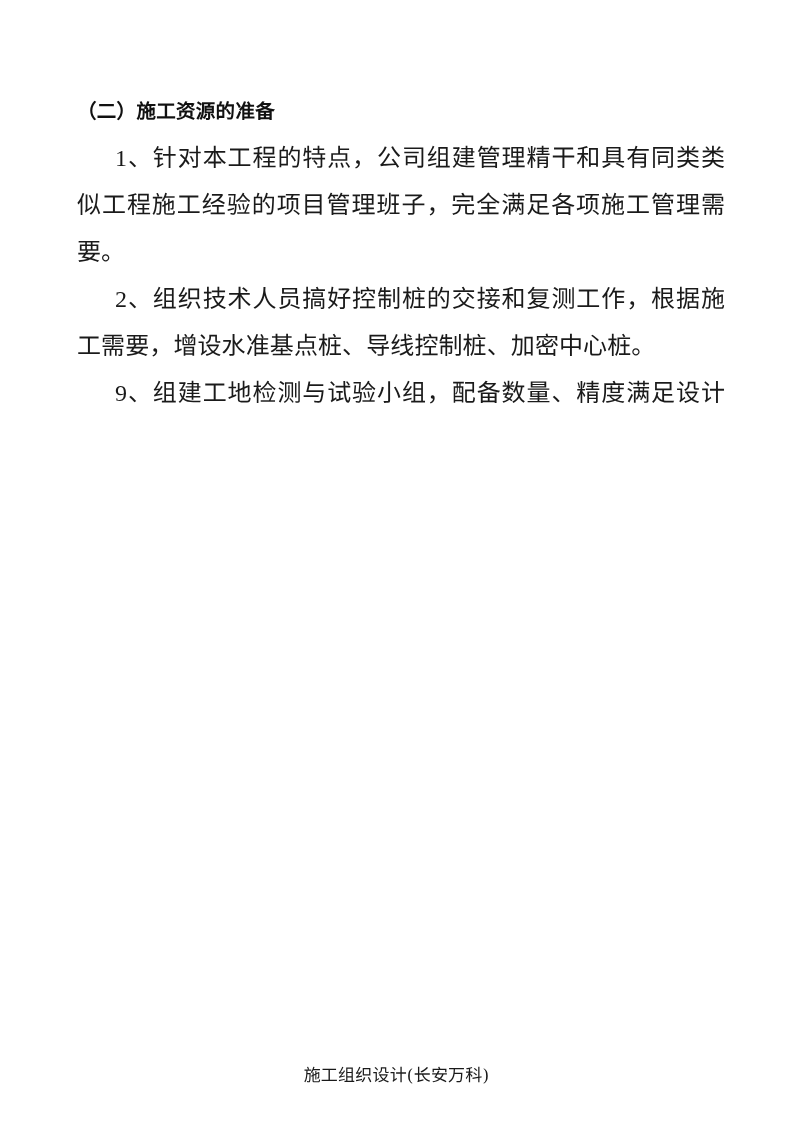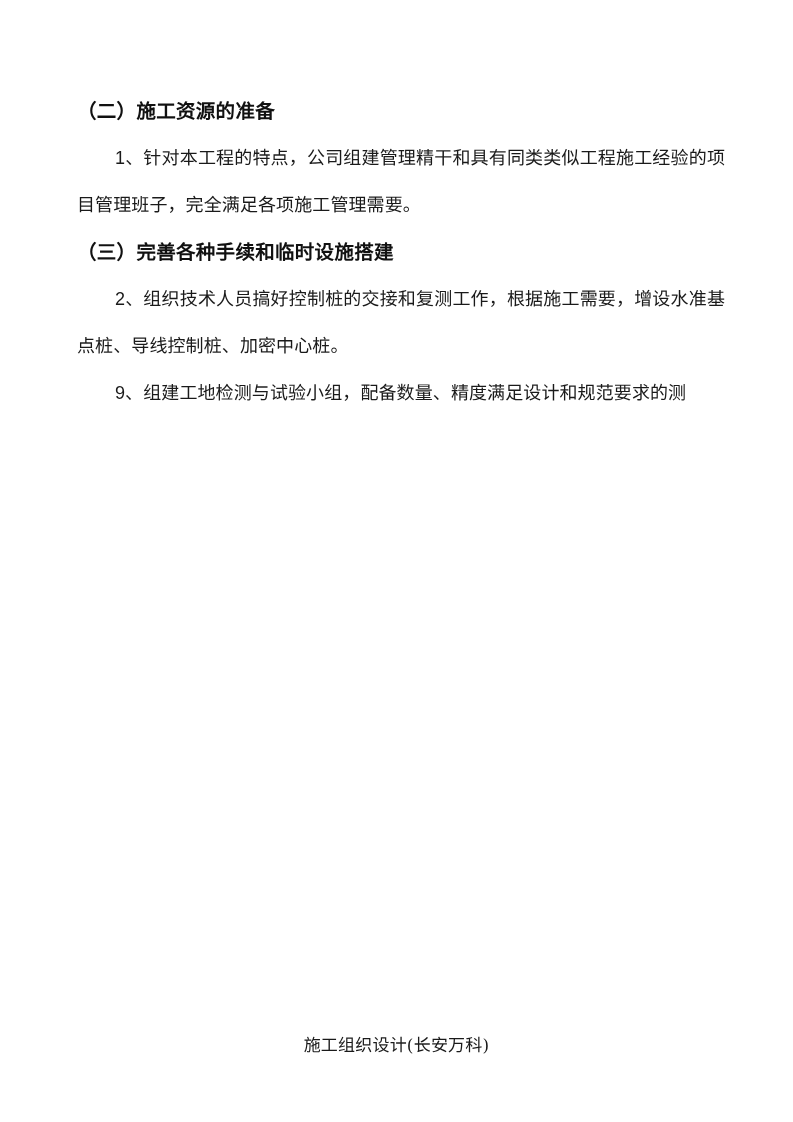--- a/index.html
+++ b/index.html
@@ -32,61 +32,60 @@
     font-weight: bold;
     font-size: 19.5px;
     line-height: 47px;
     letter-spacing: 0.3px;
     margin: 0;
     padding: 0;
     white-space: nowrap;
     color: #111111;
   }
   .para {
-    font-family: Liberation Sans, sans-serif;
-    font-size: 18px;
+    font-family: Liberation Serif, serif;
+    font-size: 24px;
     line-height: 47px;
     margin: 0;
     padding: 0;
     text-align: justify;
     text-justify: inter-character;
     text-indent: 38px;
     color: #1a1a1a;
     word-break: break-all;
     letter-spacing: 0.1px;
   }
   .para.last-clip {
     max-height: 47px;
     overflow: hidden;
     text-align: justify;
   }
   .footer {
     position: absolute;
     left: 0;
     right: 0;
-    top: 1033px;
+    top: 1063px;
     text-align: center;
     font-family: "DejaVu Serif", "Liberation Serif", serif;
     font-size: 17px;
     line-height: 24px;
     color: #1a1a1a;
     letter-spacing: 0.2px;
   }
 </style>
 </head>
 <body>
 
 <div class="page">
 
   <div class="content">
 
     <h2 class="heading">（二）施工资源的准备</h2>
     <p class="para">1、针对本工程的特点，公司组建管理精干和具有同类类似工程施工经验的项目管理班子，完全满足各项施工管理需要。</p>
 
-    <h2 class="heading">（三）完善各种手续和临时设施搭建</h2>
 
     <p class="para">2、组织技术人员搞好控制桩的交接和复测工作，根据施工需要，增设水准基点桩、导线控制桩、加密中心桩。</p>
     <p class="para last-clip">9、组建工地检测与试验小组，配备数量、精度满足设计和规范要求的测</p>
 
   </div>
 
   <div class="footer">施工组织设计(长安万科)</div>
 
 </div>
 

